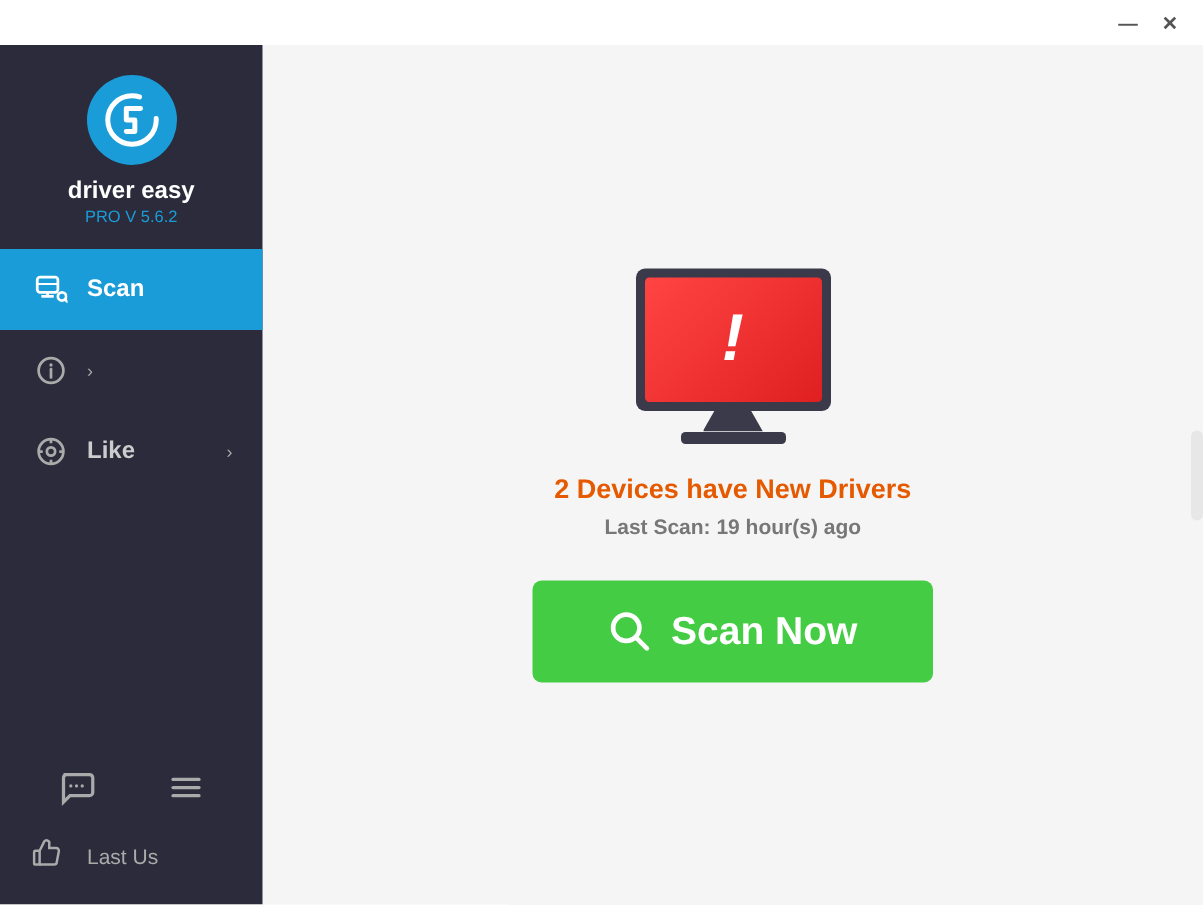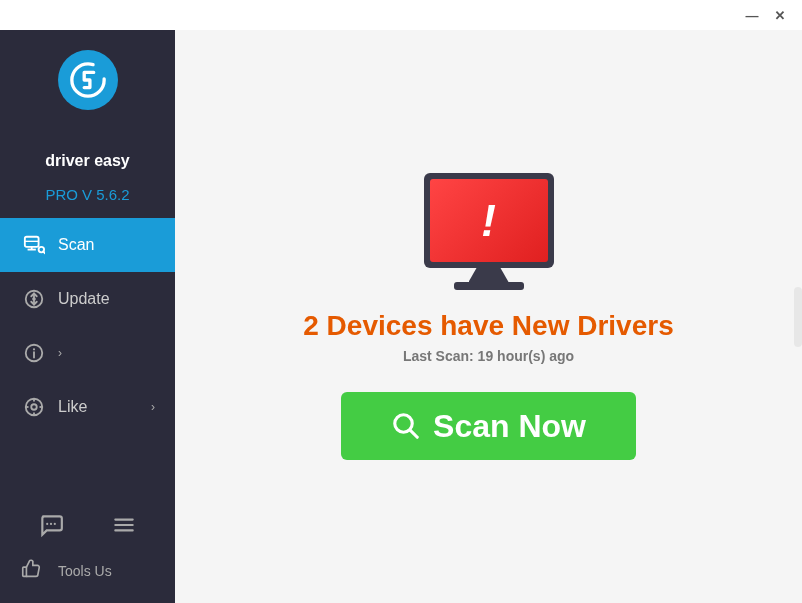--- a/index.html
+++ b/index.html
@@ -74,27 +74,26 @@
     .logo-icon svg {
       width: 38px;
       height: 38px;
     }
     .logo-text {
       color: #fff;
       font-size: 16px;
       font-weight: bold;
       text-align: center;
       line-height: 1.2;
-      margin-top: 33px;
     }
     .logo-version {
       color: #1a9cd8;
-      font-size: 15px;
+      font-size: 11px;
       text-align: right;
-      margin-top: 16px;
+      margin-top: 2px;
     }
 
     
     .nav-item {
       display: flex;
       align-items: center;
       padding: 16px 20px;
       cursor: pointer;
       color: #ccc;
       font-size: 16px;
@@ -108,21 +107,21 @@
     .nav-item .nav-icon {
       width: 28px;
       margin-right: 10px;
       display: flex;
       align-items: center;
       justify-content: center;
       flex-shrink: 0;
     }
     .nav-item .nav-label {
       flex: 1;
-      font-weight: 400;
+      font-weight: 700;
     }
     .nav-item .nav-arrow {
       font-size: 12px;
       color: #aaa;
     }
 
     
     .sidebar-bottom {
       margin-top: auto;
       padding: 10px 0;
@@ -203,42 +202,42 @@
       width: 70px;
       height: 8px;
       background: #3a3a4a;
       margin: 0 auto;
       border-radius: 3px;
     }
 
     
     .status-heading {
       color: #e55a00;
-      font-size: 28px;
+      font-size: 18px;
       font-weight: bold;
       text-align: center;
       margin-bottom: 6px;
     }
     .last-scan-text {
       color: #777;
       font-size: 14px;
       text-align: center;
       margin-bottom: 28px;
       font-weight: bold;
     }
 
     
     .scan-now-btn {
       background: #44cc44;
       color: #fff;
       border: none;
       border-radius: 6px;
       padding: 0 50px;
       height: 68px;
-      font-size: 32px;
+      font-size: 26px;
       font-weight: bold;
       cursor: pointer;
       display: flex;
       align-items: center;
       gap: 12px;
       transition: background 0.2s;
       min-width: 260px;
       justify-content: center;
     }
     .scan-now-btn svg {
@@ -291,32 +290,20 @@
           <line x1="2" y1="8" x2="17" y2="8" stroke="white" stroke-width="1.5"></line>
           <line x1="9.5" y1="14" x2="9.5" y2="17" stroke="white" stroke-width="2"></line>
           <line x1="5" y1="17" x2="14" y2="17" stroke="white" stroke-width="2"></line>
           <circle cx="20" cy="17" r="3" fill="none" stroke="white" stroke-width="2"></circle>
           <line x1="22.1" y1="19.1" x2="24" y2="21" stroke="white" stroke-width="2" stroke-linecap="round"></line>
         </svg>
       </span>
       <span class="nav-label">Scan</span>
     </div>
 
-    <div class="nav-item">
-      <span class="nav-icon">
-        <svg width="22" height="22" viewBox="0 0 24 24" fill="none" xmlns="http://www.w3.org/2000/svg">
-          <circle cx="12" cy="12" r="9" stroke="#aaa" stroke-width="2"></circle>
-          <path d="M9 9 L12 6 L15 9" stroke="#aaa" stroke-width="2" stroke-linecap="round" stroke-linejoin="round"></path>
-          <path d="M15 15 L12 18 L9 15" stroke="#aaa" stroke-width="2" stroke-linecap="round" stroke-linejoin="round"></path>
-          <line x1="12" y1="6" x2="12" y2="18" stroke="#aaa" stroke-width="2" stroke-linecap="round"></line>
-          <circle cx="12" cy="12" r="2" fill="#aaa"></circle>
-        </svg>
-      </span>
-      <span class="nav-label">Update</span>
-    </div>
 
     <div class="nav-item">
       <span class="nav-icon">
         <svg width="22" height="22" viewBox="0 0 24 24" fill="none" xmlns="http://www.w3.org/2000/svg">
           <circle cx="12" cy="12" r="9" stroke="#aaa" stroke-width="2"></circle>
           <circle cx="12" cy="8" r="1.2" fill="#aaa"></circle>
           <line x1="12" y1="11" x2="12" y2="17" stroke="#aaa" stroke-width="2" stroke-linecap="round"></line>
         </svg>
       </span>
       <span class="nav-arrow">›</span>
@@ -355,21 +342,21 @@
           </svg>
         </div>
       </div>
       <div class="like-us-item">
         <span class="nav-icon">
           <svg width="22" height="22" viewBox="0 0 24 24" fill="none" xmlns="http://www.w3.org/2000/svg">
             <path d="M7 10 L7 20 H4 A1 1 0 0 1 3 19 V11 A1 1 0 0 1 4 10 Z" stroke="#aaa" stroke-width="1.8" fill="none"></path>
             <path d="M7 10 L10 4 A2 2 0 0 1 14 5 V8 H19 A2 2 0 0 1 21 10.2 L19.5 18 A2 2 0 0 1 17.5 20 H7" stroke="#aaa" stroke-width="1.8" fill="none"></path>
           </svg>
         </span>
-        <span>Tools Us</span>
+        <span>Last Us</span>
       </div>
     </div>
   </div>
 
   <div class="main-content">
 
     <div class="monitor-wrap">
       <div class="monitor">
         <div class="monitor-screen">
           <span class="monitor-exclaim">!</span>

